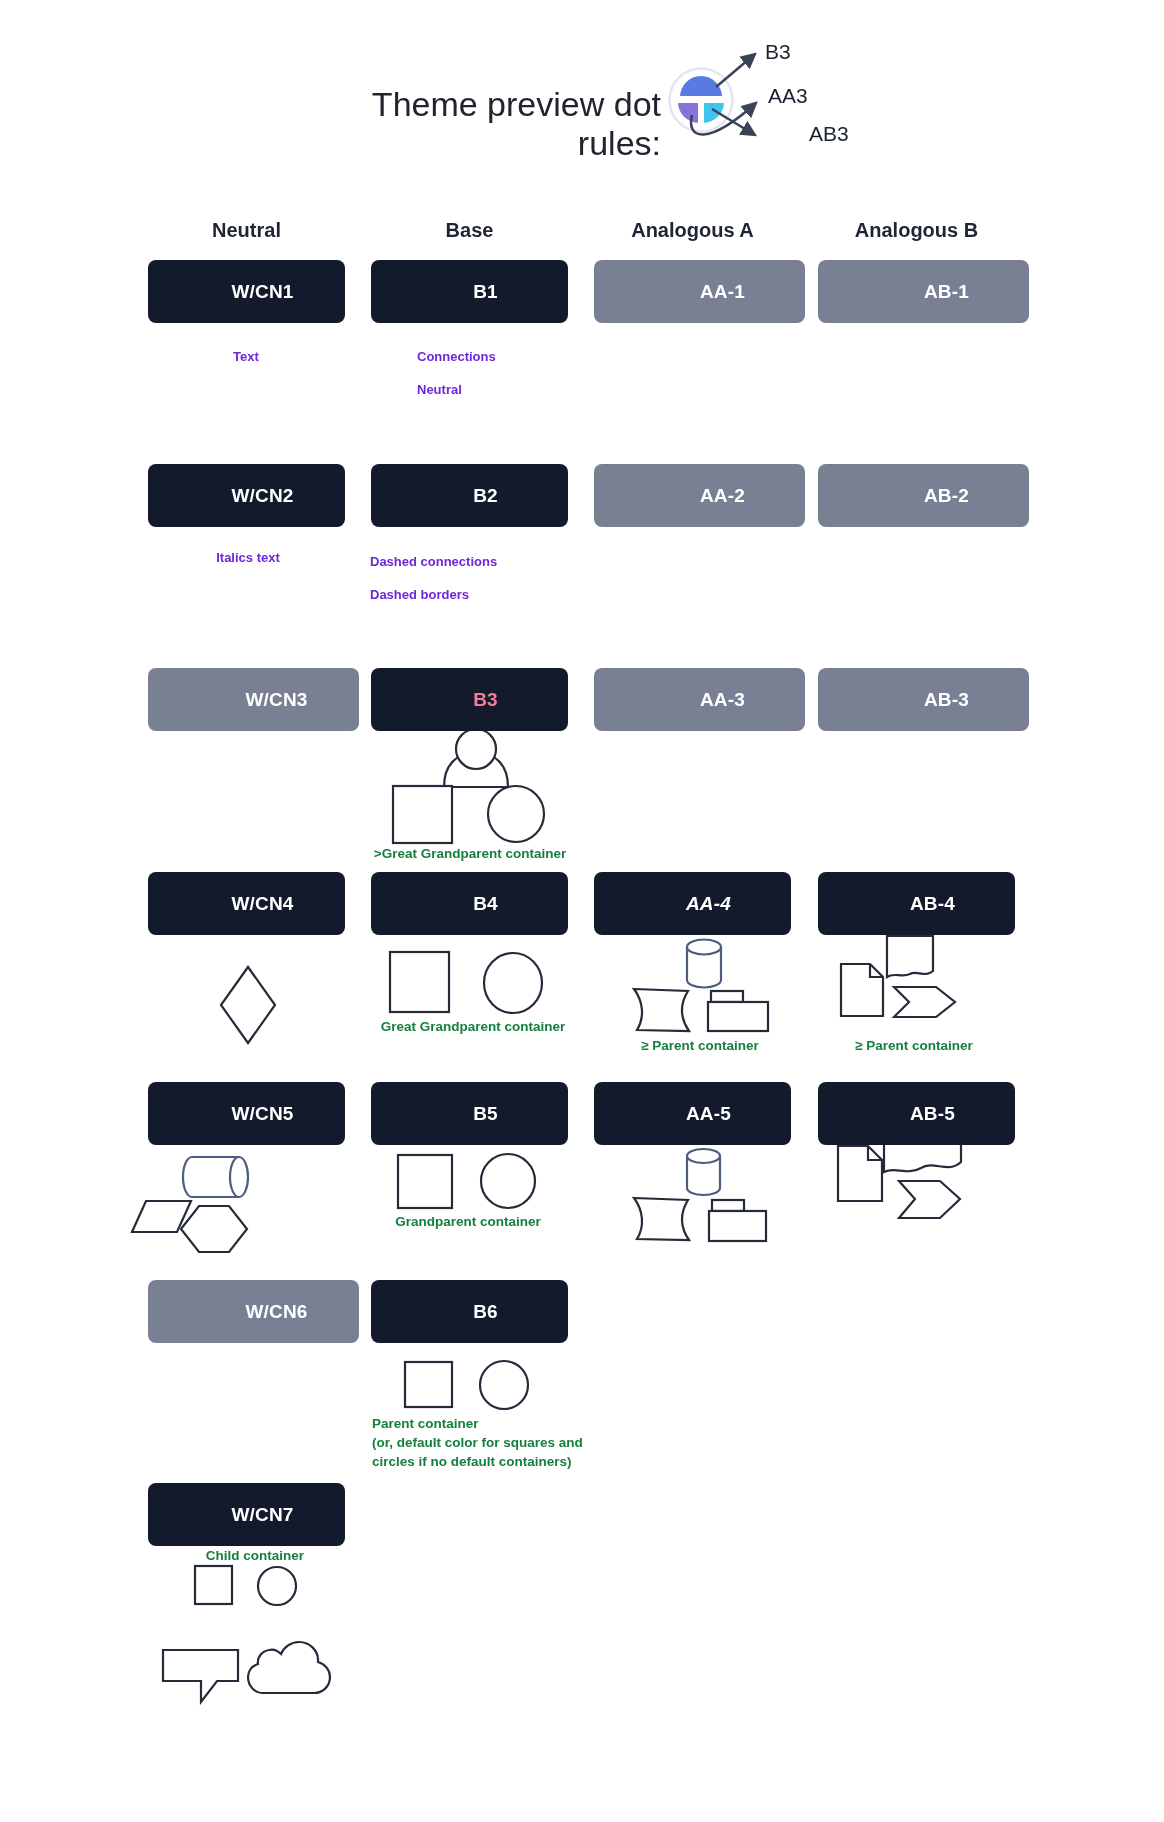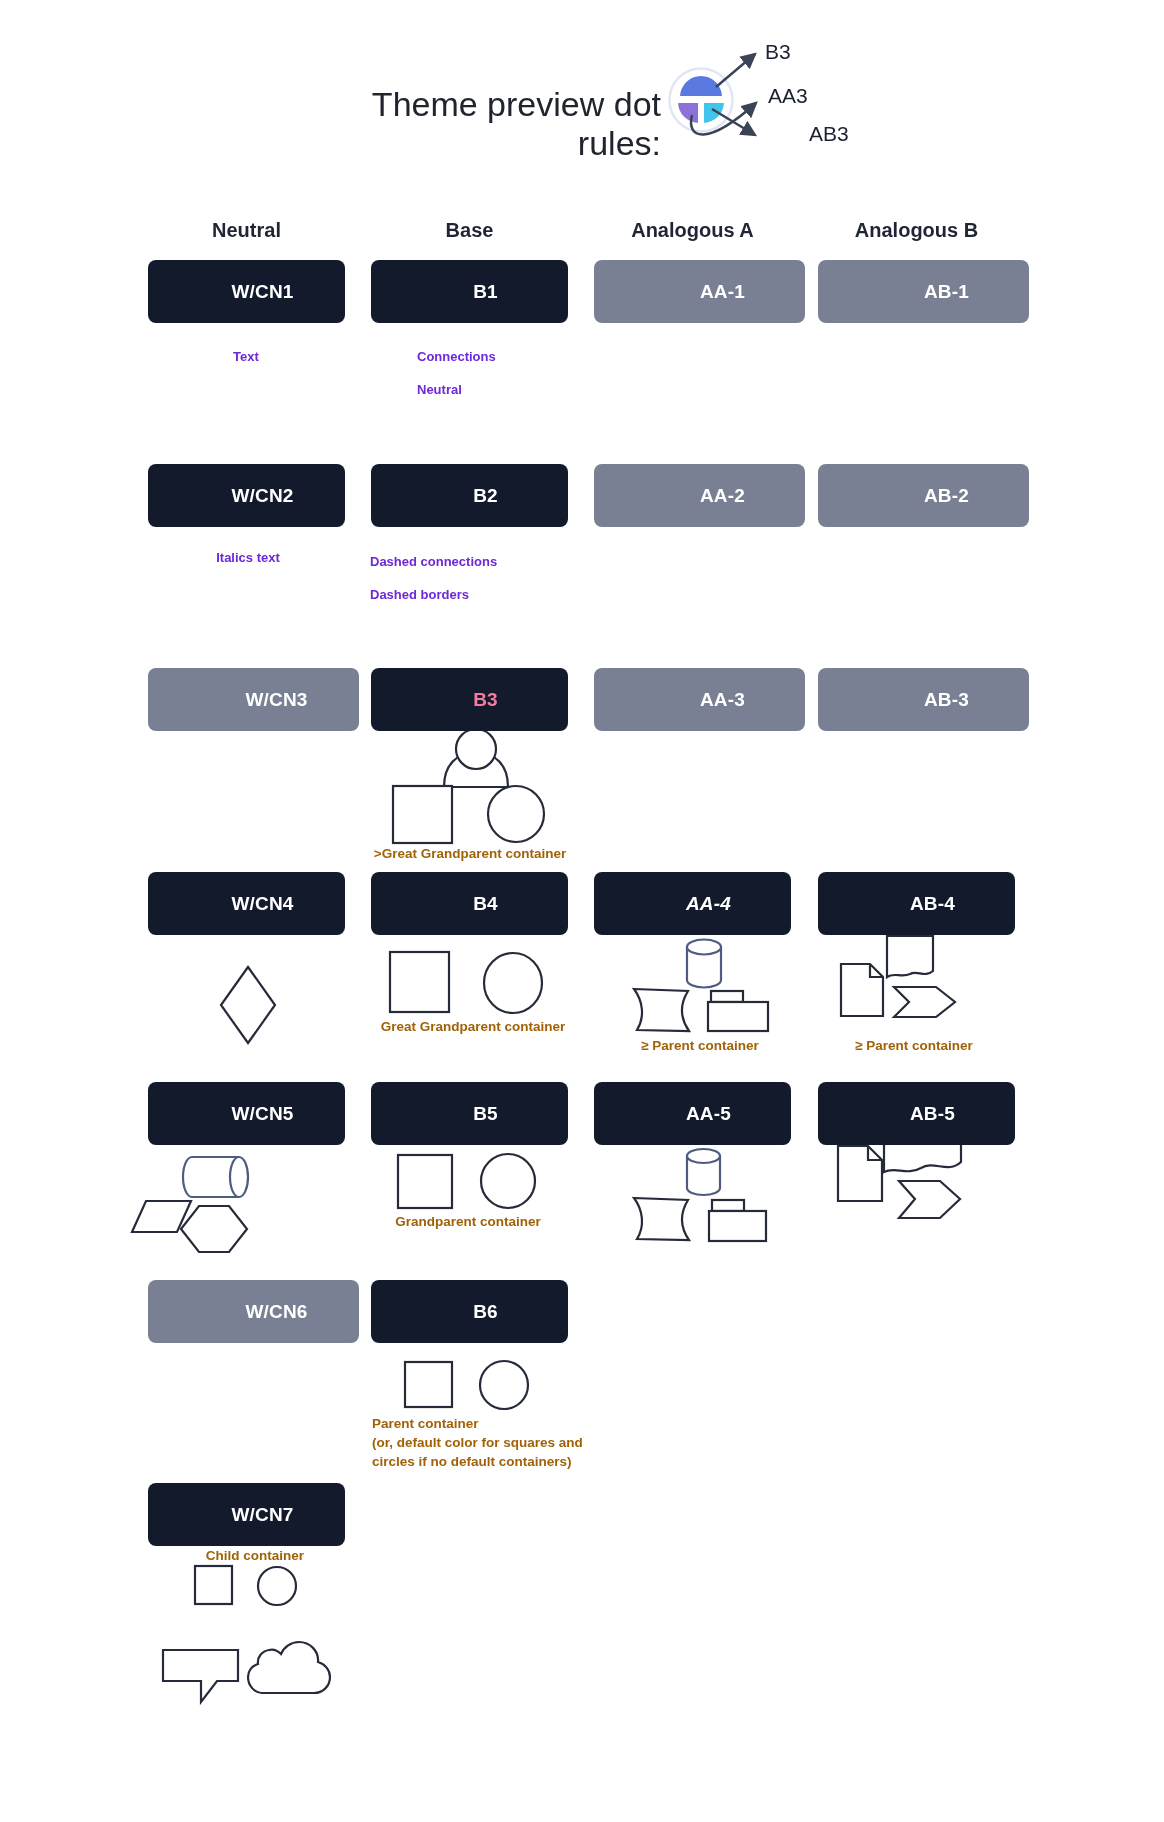--- a/index.html
+++ b/index.html
@@ -16,21 +16,21 @@
   #lbl-ab3{left:765px;top:122px;margin-left:44px;}
   .colhead{position:absolute;width:197px;text-align:center;font-size:20px;font-weight:700;
            color:#1f2534;z-index:3;}
   .sw{position:absolute;width:197px;height:63px;border-radius:8px;z-index:2;
       display:flex;align-items:center;justify-content:center;}
   .sw span{font-size:19px;font-weight:700;letter-spacing:.2px;color:#fff;margin-left:32px;}
   .sw.dark{background:#121a2c;}
   .sw.muted{background:#7a8094;padding-left:14px;}
   .caption{position:absolute;font-size:13px;font-weight:700;color:#6d28d9;line-height:33px;z-index:3;}
   .caption.center{text-align:center;transform:translateX(-50%);white-space:nowrap;}
-  .smallcap{position:absolute;font-size:13.5px;font-weight:700;color:#a16207;line-height:19px;z-index:3;}
+  .smallcap{position:absolute;font-size:13.5px;font-weight:700;color:#15803d;line-height:19px;z-index:3;}
   .smallcap.center{text-align:center;transform:translateX(-50%);white-space:nowrap;}
   .legend{position:absolute;left:192px;top:1755px;display:flex;align-items:center;z-index:3;}
   .legend-dot{width:28px;height:29px;border-radius:50%;display:inline-block;margin-right:10px;}
   .legend-text{font-size:20px;font-weight:700;color:#20242f;white-space:nowrap;}
 </style>
 </head>
 <body>
 
 <div id="canvas">
   <svg id="art" width="1164" height="1822" viewBox="0 0 1164 1822">

